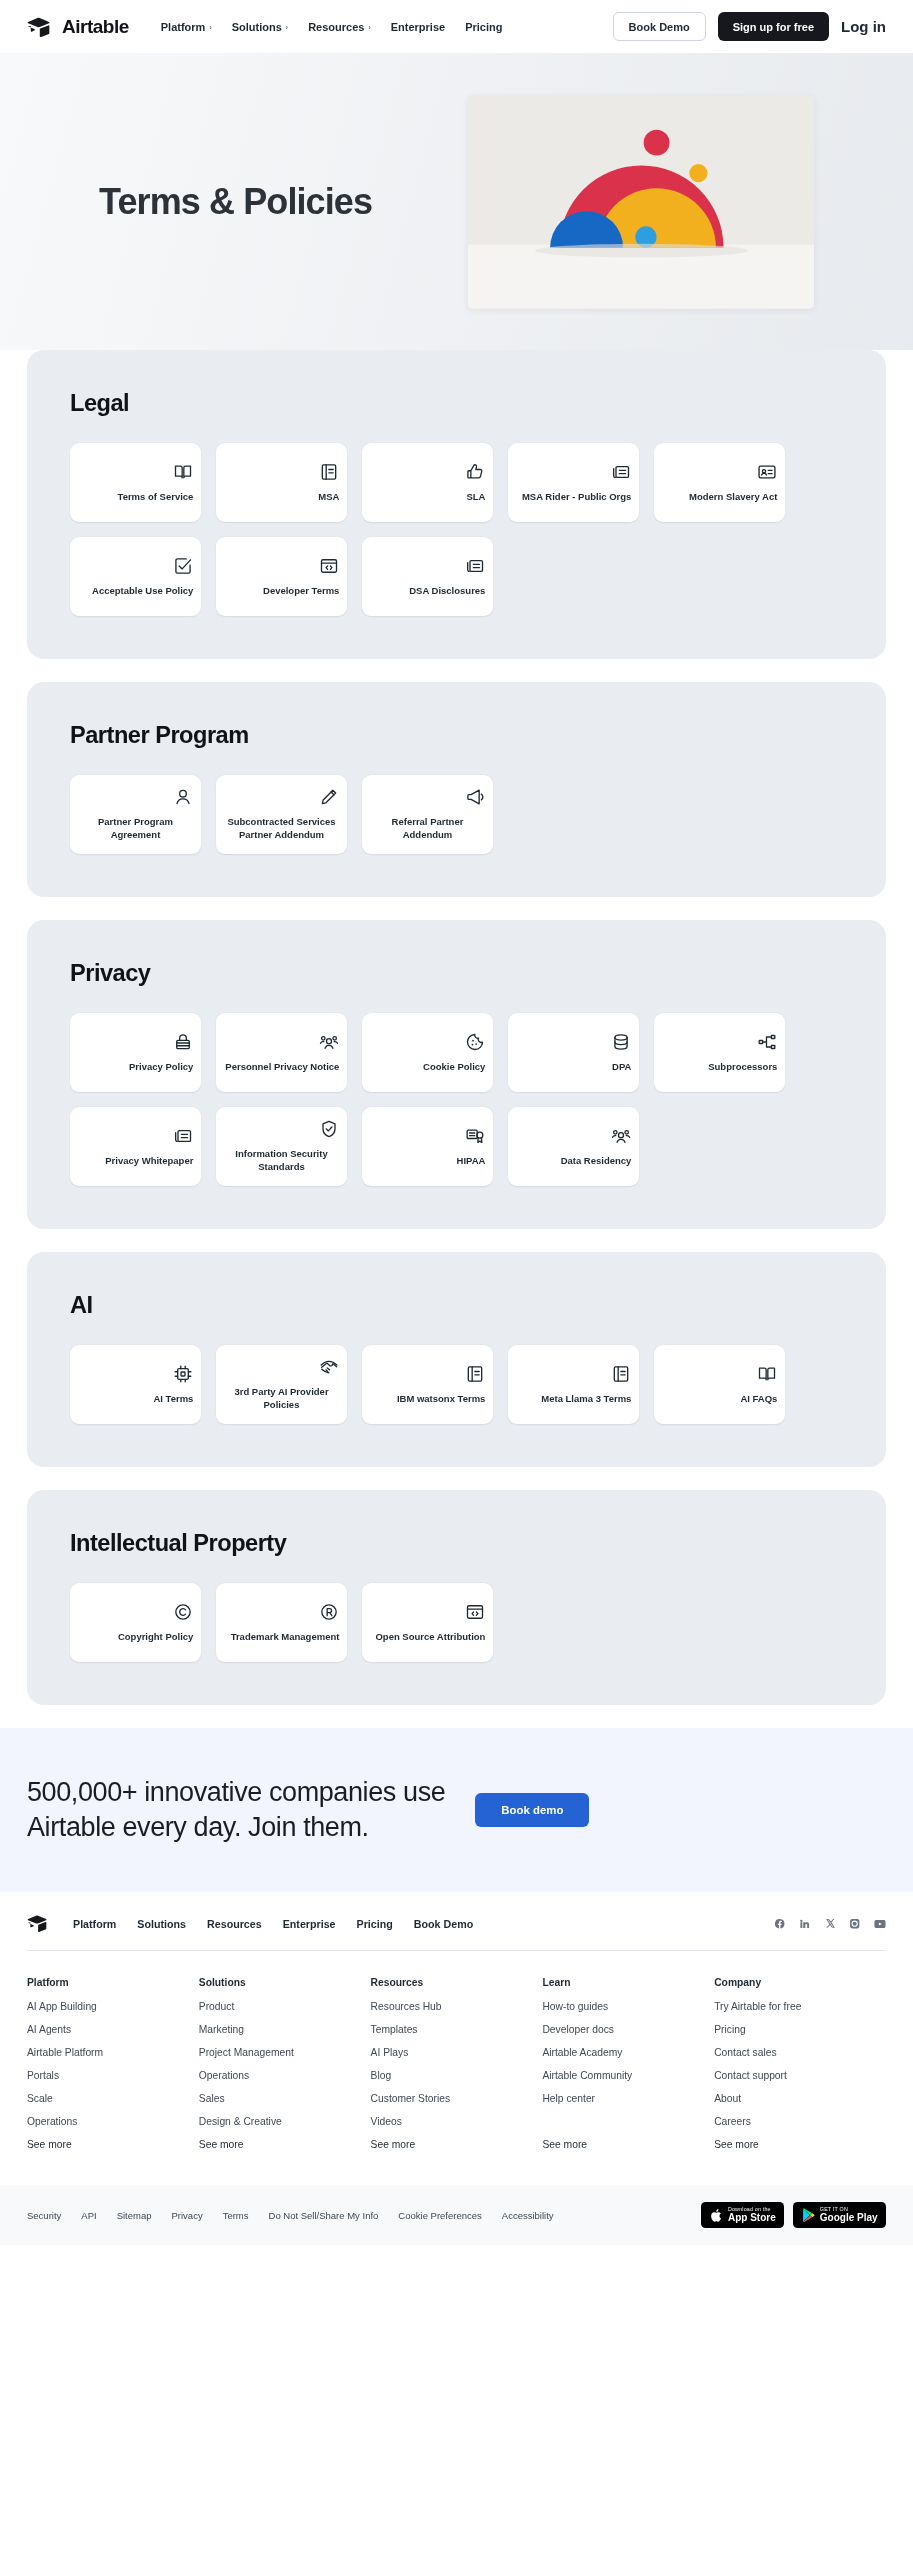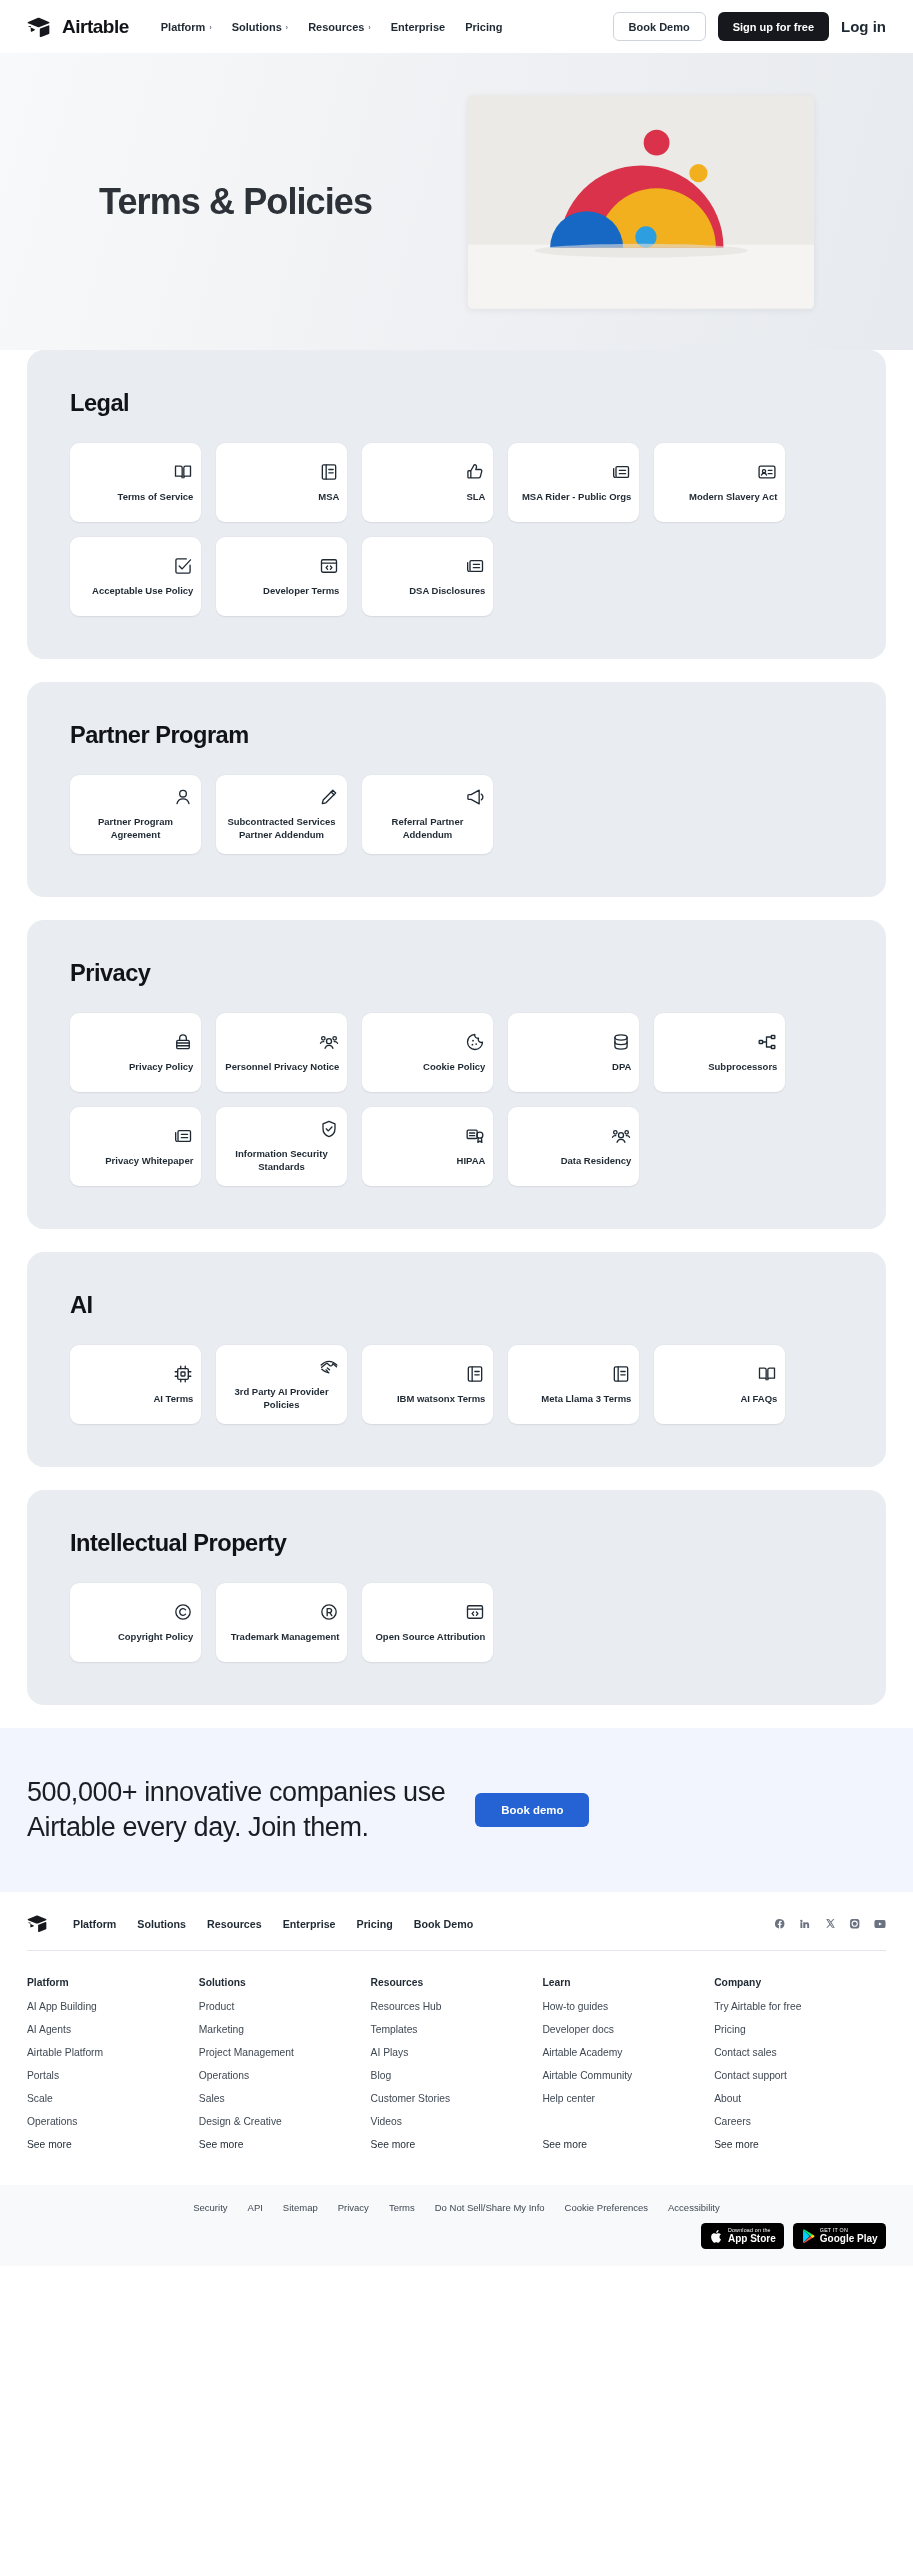--- a/index.html
+++ b/index.html
@@ -95,21 +95,21 @@
   .social { margin-left: auto; display: flex; align-items: center; gap: 13.7px; }
   .social svg { display: block; fill: #6b7280; }
   .divider { height: 0.8px; background: #e3e6ea; }
   .footer-cols { display: flex; padding: 26px 0 23px 0; }
   .fcol { width: 20%; }
   .fcol-title { font-size: 10.3px; font-weight: 700; color: #1f2933; margin-bottom: 13.7px; }
   .fcol-link { font-size: 10.3px; color: #3f4853; margin-bottom: 12px; cursor: pointer; }
   .fcol-link.more { font-weight: 400; color: #1f2933; }
   .footer-bottom {
     background: #f7f9fb; margin: 0 -27px; padding: 16.7px 27px;
-    display: flex; align-items: center; gap: 10px; flex-direction: column;
+    display: flex; align-items: center; gap: 20px;
   }
   .fb-link { font-size: 9.5px; color: #3f4853; cursor: pointer; white-space: nowrap; }
   .stores { margin-left: auto; display: flex; gap: 9px; }
   .store-badge {
     background: #000; border-radius: 4.6px; padding: 4.6px 8.4px; display: flex;
     align-items: center; gap: 5.3px; cursor: pointer; min-width: 82px;
   }
   .store-sub { font-size: 5.3px; color: #fff; line-height: 1.1; letter-spacing: 0.2px; }
   .store-main { font-size: 10px; color: #fff; font-weight: 700; line-height: 1.1; }
 </style>

